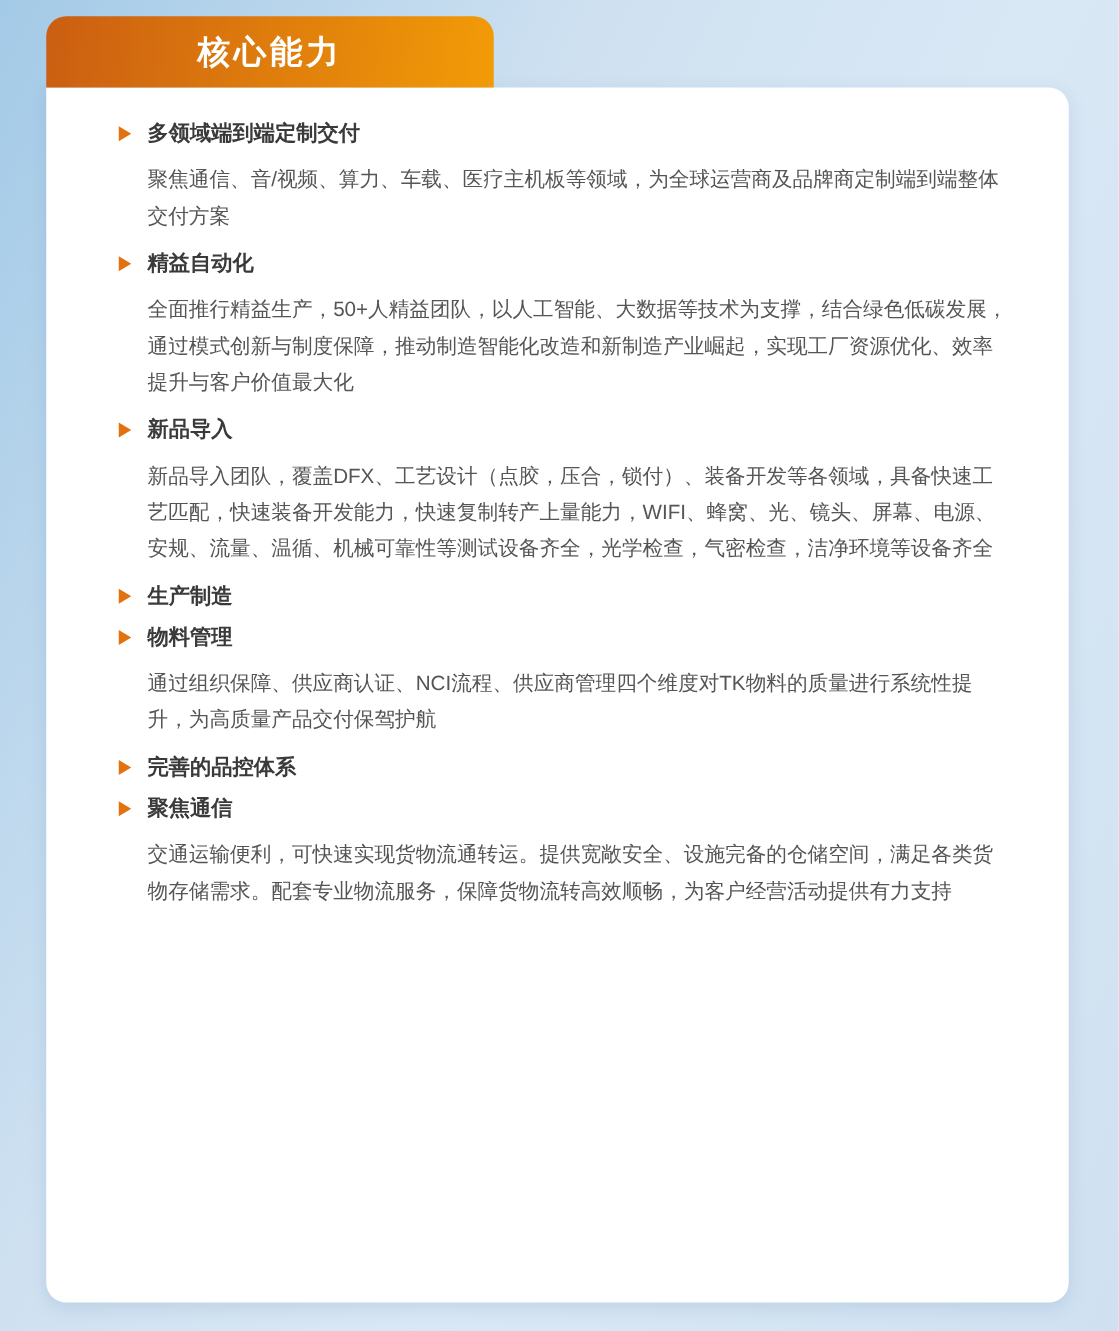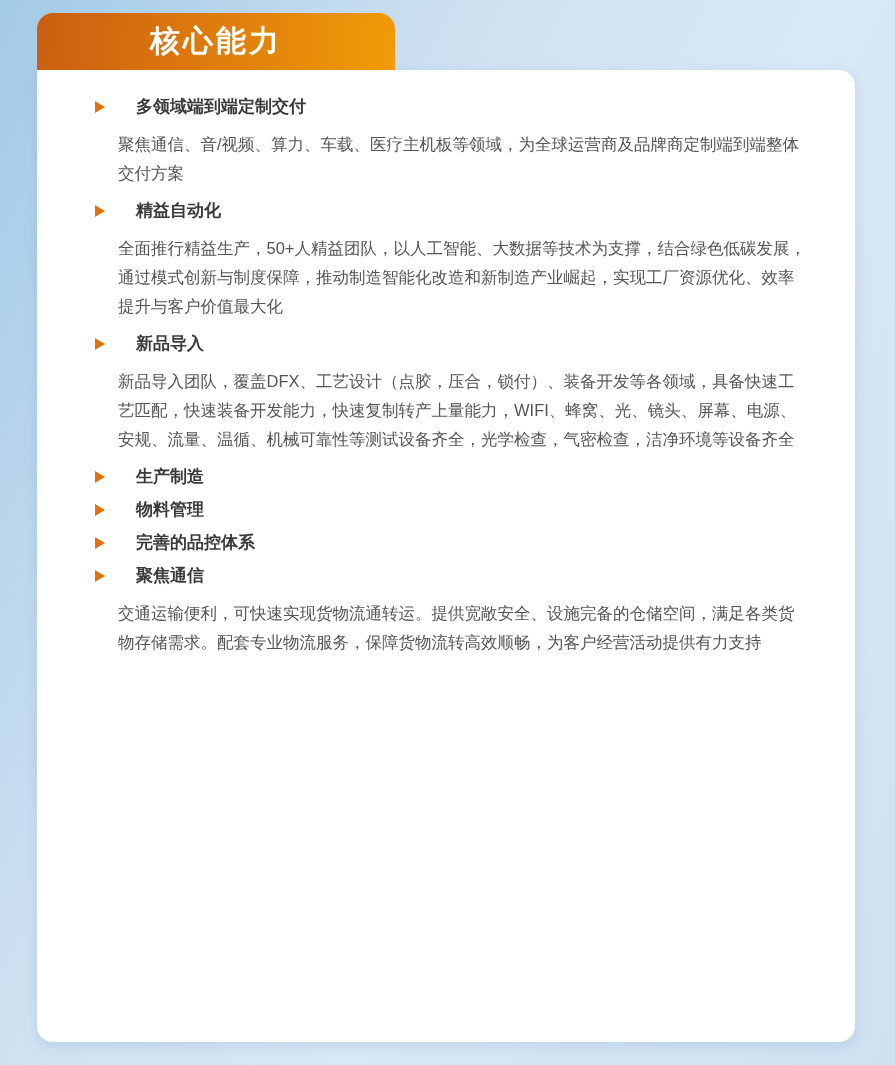--- a/index.html
+++ b/index.html
@@ -37,42 +37,42 @@
     height: 57px;
     border-radius: 16px 16px 0 0;
     background: linear-gradient(97deg, var(--tab-gradient-start) 0%, var(--tab-gradient-end) 100%);
     display: flex;
     align-items: center;
     justify-content: center;
     z-index: 2;
   }
   .tab-title {
     color: var(--title-color);
-    font-size: 30px;
+    font-size: 26px;
     font-weight: bold;
     letter-spacing: 3px;
   }
   .card {
     position: absolute;
     left: 37px;
     top: 70px;
     width: 818px;
     height: 972px;
     background: var(--card-color);
     border-radius: 0 16px 16px 16px;
     box-shadow: 0 4px 14px rgba(90, 130, 170, 0.18);
     padding: 27px 48px 18px 58px;
     overflow: hidden;
     z-index: 1;
   }
   .section { margin-bottom: 13px; }
   .heading-row {
     display: flex;
     align-items: center;
-    gap: 31px;
+    gap: 13px;
     margin-bottom: 14px;
   }
   .bullet {
     width: 0;
     height: 0;
     border-left: 10px solid var(--bullet-color);
     border-top: 6px solid transparent;
     border-bottom: 6px solid transparent;
     flex: 0 0 auto;
   }
@@ -129,20 +129,21 @@
       <span class="bullet"></span>
       <h3 class="heading">生产制造</h3>
     </div>
   </section>
 
   <section class="section">
     <div class="heading-row">
       <span class="bullet"></span>
       <h3 class="heading">物料管理</h3>
     </div>
+    <p class="body-text">通过组织保障、供应商认证、NCI流程、供应商管理四个维度对TK物料的质量进行系统性提升，为高质量产品交付保驾护航</p>
   </section>
 
   <section class="section">
     <div class="heading-row">
       <span class="bullet"></span>
       <h3 class="heading">完善的品控体系</h3>
     </div>
   </section>
 
   <section class="section">

